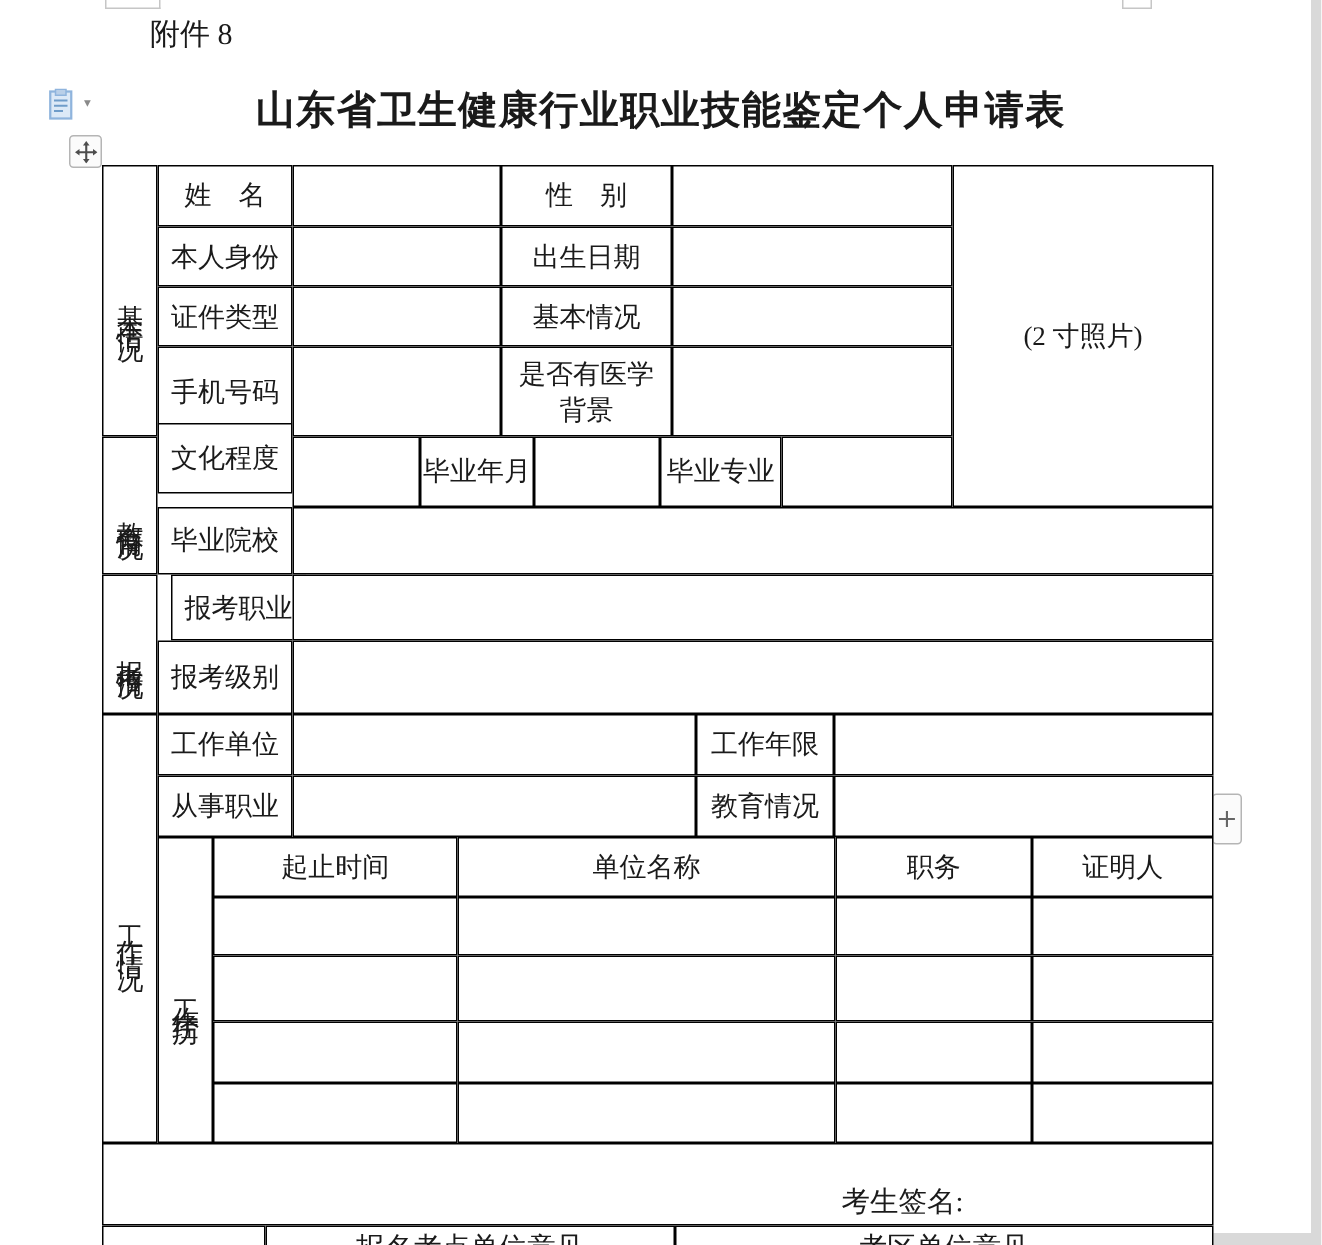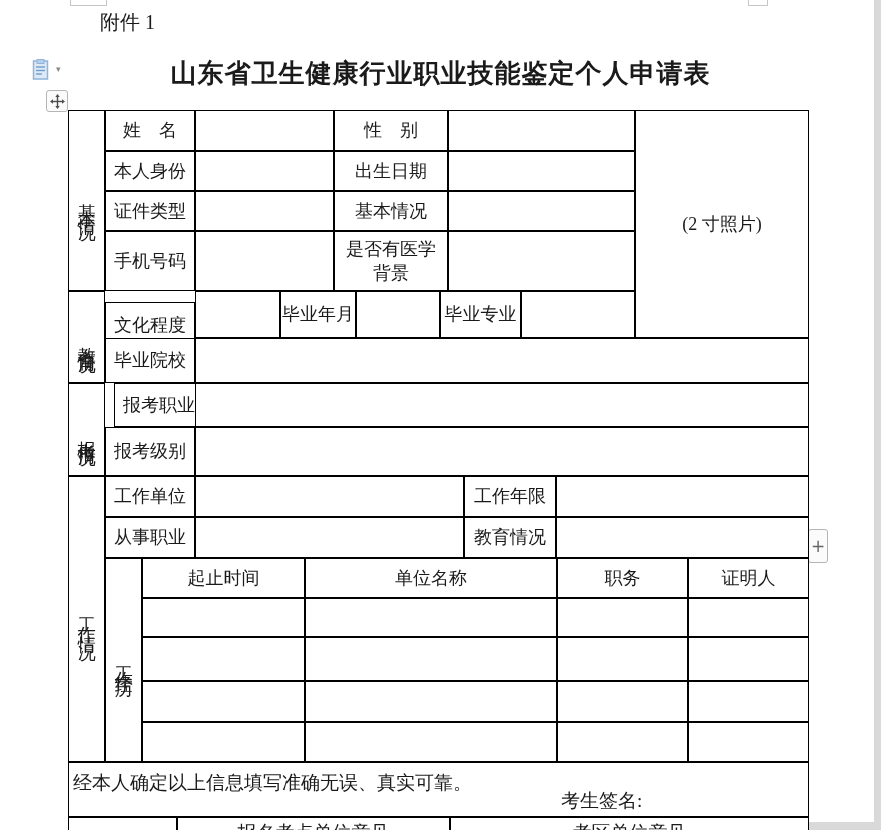--- a/index.html
+++ b/index.html
@@ -80,21 +80,21 @@
       <path d="M7.5 0 L5.3 3 L9.7 3 Z" stroke="none"></path>
       <path d="M7.5 15 L5.3 12 L9.7 12 Z" stroke="none"></path>
       <path d="M0 7.5 L3 5.3 L3 9.7 Z" stroke="none"></path>
       <path d="M15 7.5 L12 5.3 L12 9.7 Z" stroke="none"></path>
     </g>
   </svg>
 </div>
 
 <div class="ctl-btn" style="left:808px;top:529px;width:20px;height:34px;font-size:17px;">+</div>
 
-<div class="attachment">附件 1</div>
+<div class="attachment">附件 8</div>
 <div class="page-title">山东省卫生健康行业职业技能鉴定个人申请表</div>
 
 <div class="cell vertical" style="left:68px;top:110px;width:37px;height:181px;">基本情况</div>
 <div class="cell vertical" style="left:68px;top:291px;width:37px;height:92px;letter-spacing:3px;">教育情况</div>
 <div class="cell vertical" style="left:68px;top:383px;width:37px;height:93px;letter-spacing:3px;">报考情况</div>
 <div class="cell vertical2" style="left:68px;top:476px;width:37px;height:286px;">工作情况</div>
 
 <div class="cell" style="left:105px;top:110px;width:90px;height:41px;">姓　名</div>
 <div class="cell" style="left:195px;top:110px;width:139px;height:41px;"></div>
 <div class="cell" style="left:334px;top:110px;width:114px;height:41px;">性　别</div>
@@ -109,21 +109,21 @@
 <div class="cell" style="left:105px;top:191px;width:90px;height:40px;">证件类型</div>
 <div class="cell" style="left:195px;top:191px;width:139px;height:40px;"></div>
 <div class="cell" style="left:334px;top:191px;width:114px;height:40px;">基本情况</div>
 <div class="cell" style="left:448px;top:191px;width:187px;height:40px;"></div>
 
 <div class="cell" style="left:105px;top:231px;width:90px;height:60px;">手机号码</div>
 <div class="cell" style="left:195px;top:231px;width:139px;height:60px;"></div>
 <div class="cell" style="left:334px;top:231px;width:114px;height:60px;padding:0 5px;">是否有医学背景</div>
 <div class="cell" style="left:448px;top:231px;width:187px;height:60px;"></div>
 
-<div class="cell" style="left:105px;top:302px;width:90px;height:47px;">文化程度</div>
+<div class="cell" style="left:105px;top:282px;width:90px;height:47px;">文化程度</div>
 <div class="cell" style="left:195px;top:291px;width:85px;height:47px;"></div>
 <div class="cell" style="left:280px;top:291px;width:76px;height:47px;">毕业年月</div>
 <div class="cell" style="left:356px;top:291px;width:84px;height:47px;"></div>
 <div class="cell" style="left:440px;top:291px;width:81px;height:47px;">毕业专业</div>
 <div class="cell" style="left:521px;top:291px;width:114px;height:47px;"></div>
 
 <div class="cell" style="left:105px;top:338px;width:90px;height:45px;">毕业院校</div>
 <div class="cell" style="left:195px;top:338px;width:614px;height:45px;"></div>
 
 <div class="cell" style="left:114px;top:383px;width:90px;height:44px;">报考职业</div>
@@ -162,19 +162,18 @@
 <div class="cell" style="left:305px;top:681px;width:252px;height:41px;"></div>
 <div class="cell" style="left:557px;top:681px;width:131px;height:41px;"></div>
 <div class="cell" style="left:688px;top:681px;width:121px;height:41px;"></div>
 
 <div class="cell" style="left:142px;top:722px;width:163px;height:40px;"></div>
 <div class="cell" style="left:305px;top:722px;width:252px;height:40px;"></div>
 <div class="cell" style="left:557px;top:722px;width:131px;height:40px;"></div>
 <div class="cell" style="left:688px;top:722px;width:121px;height:40px;"></div>
 
 <div class="decl-cell" style="left:68px;top:762px;width:741px;height:55px;">
-  <div class="abs" style="left:4px;top:7px;font-size:19px;">经本人确定以上信息填写准确无误、真实可靠。</div>
   <div class="abs" style="left:492px;top:25px;font-size:19px;">考生签名:</div>
 </div>
 
 <div class="cell cut-text" style="left:68px;top:817px;width:109px;height:40px;"></div>
 <div class="cell cut-text" style="left:177px;top:817px;width:273px;height:40px;font-size:19px;">报名考点单位意见</div>
 <div class="cell cut-text" style="left:450px;top:817px;width:359px;height:40px;font-size:19px;">考区单位意见</div>
 
 </body></html>

